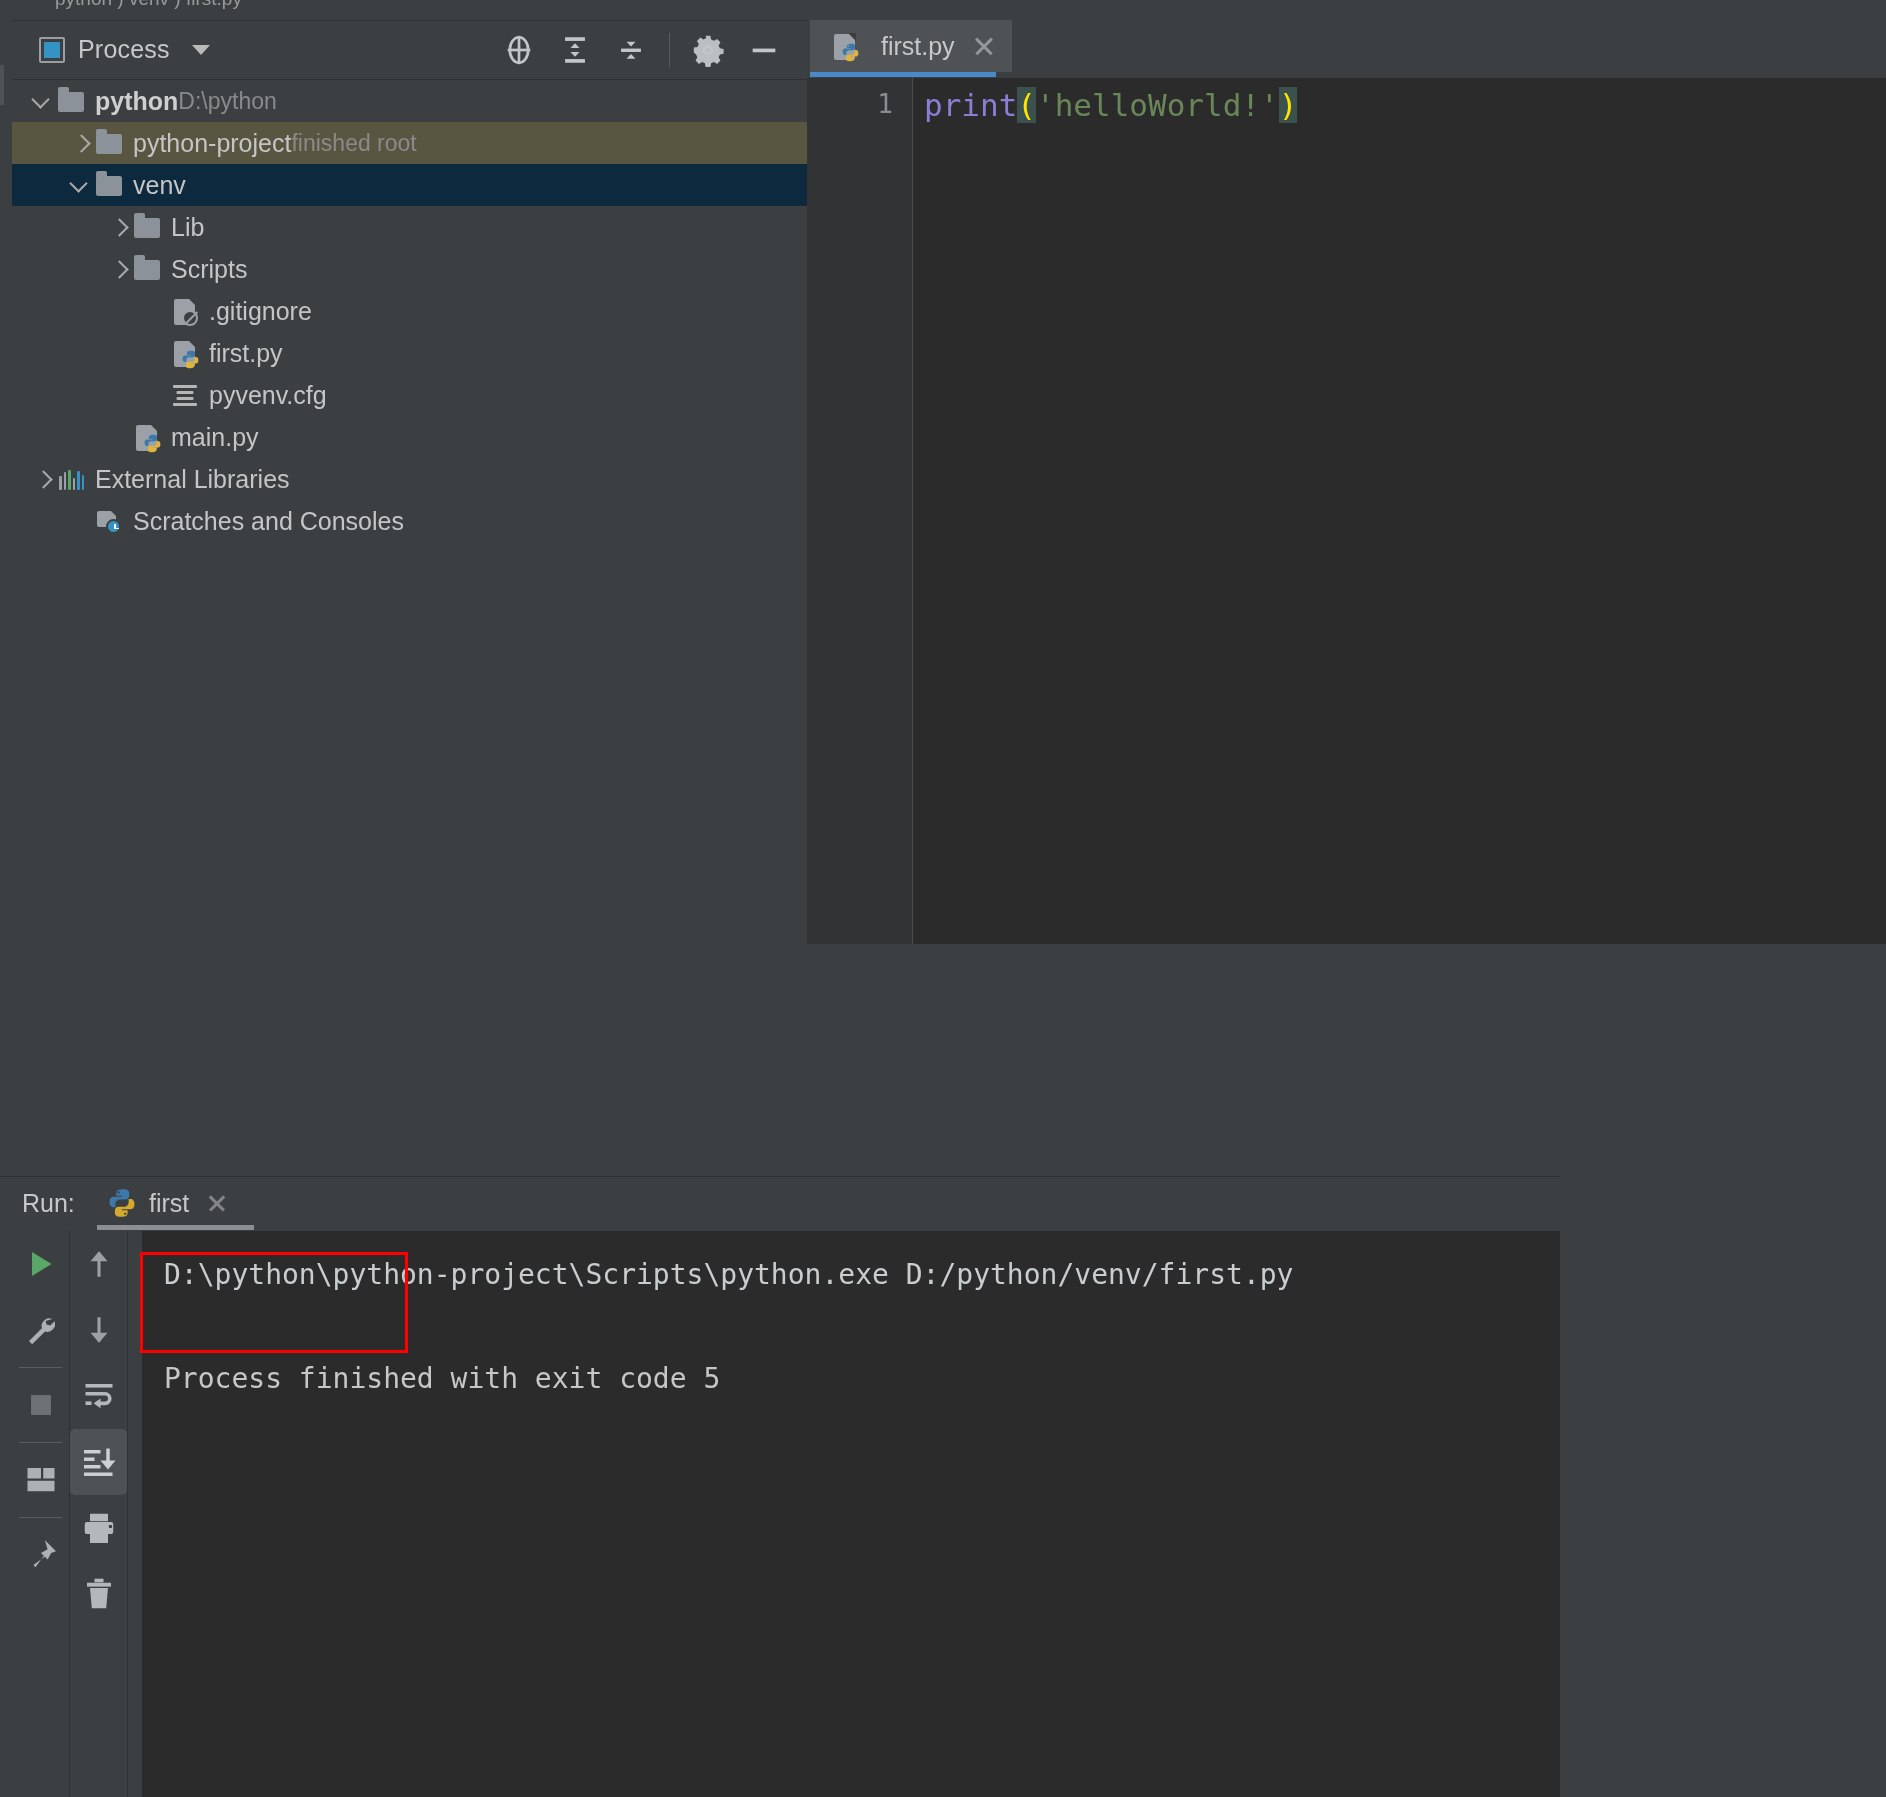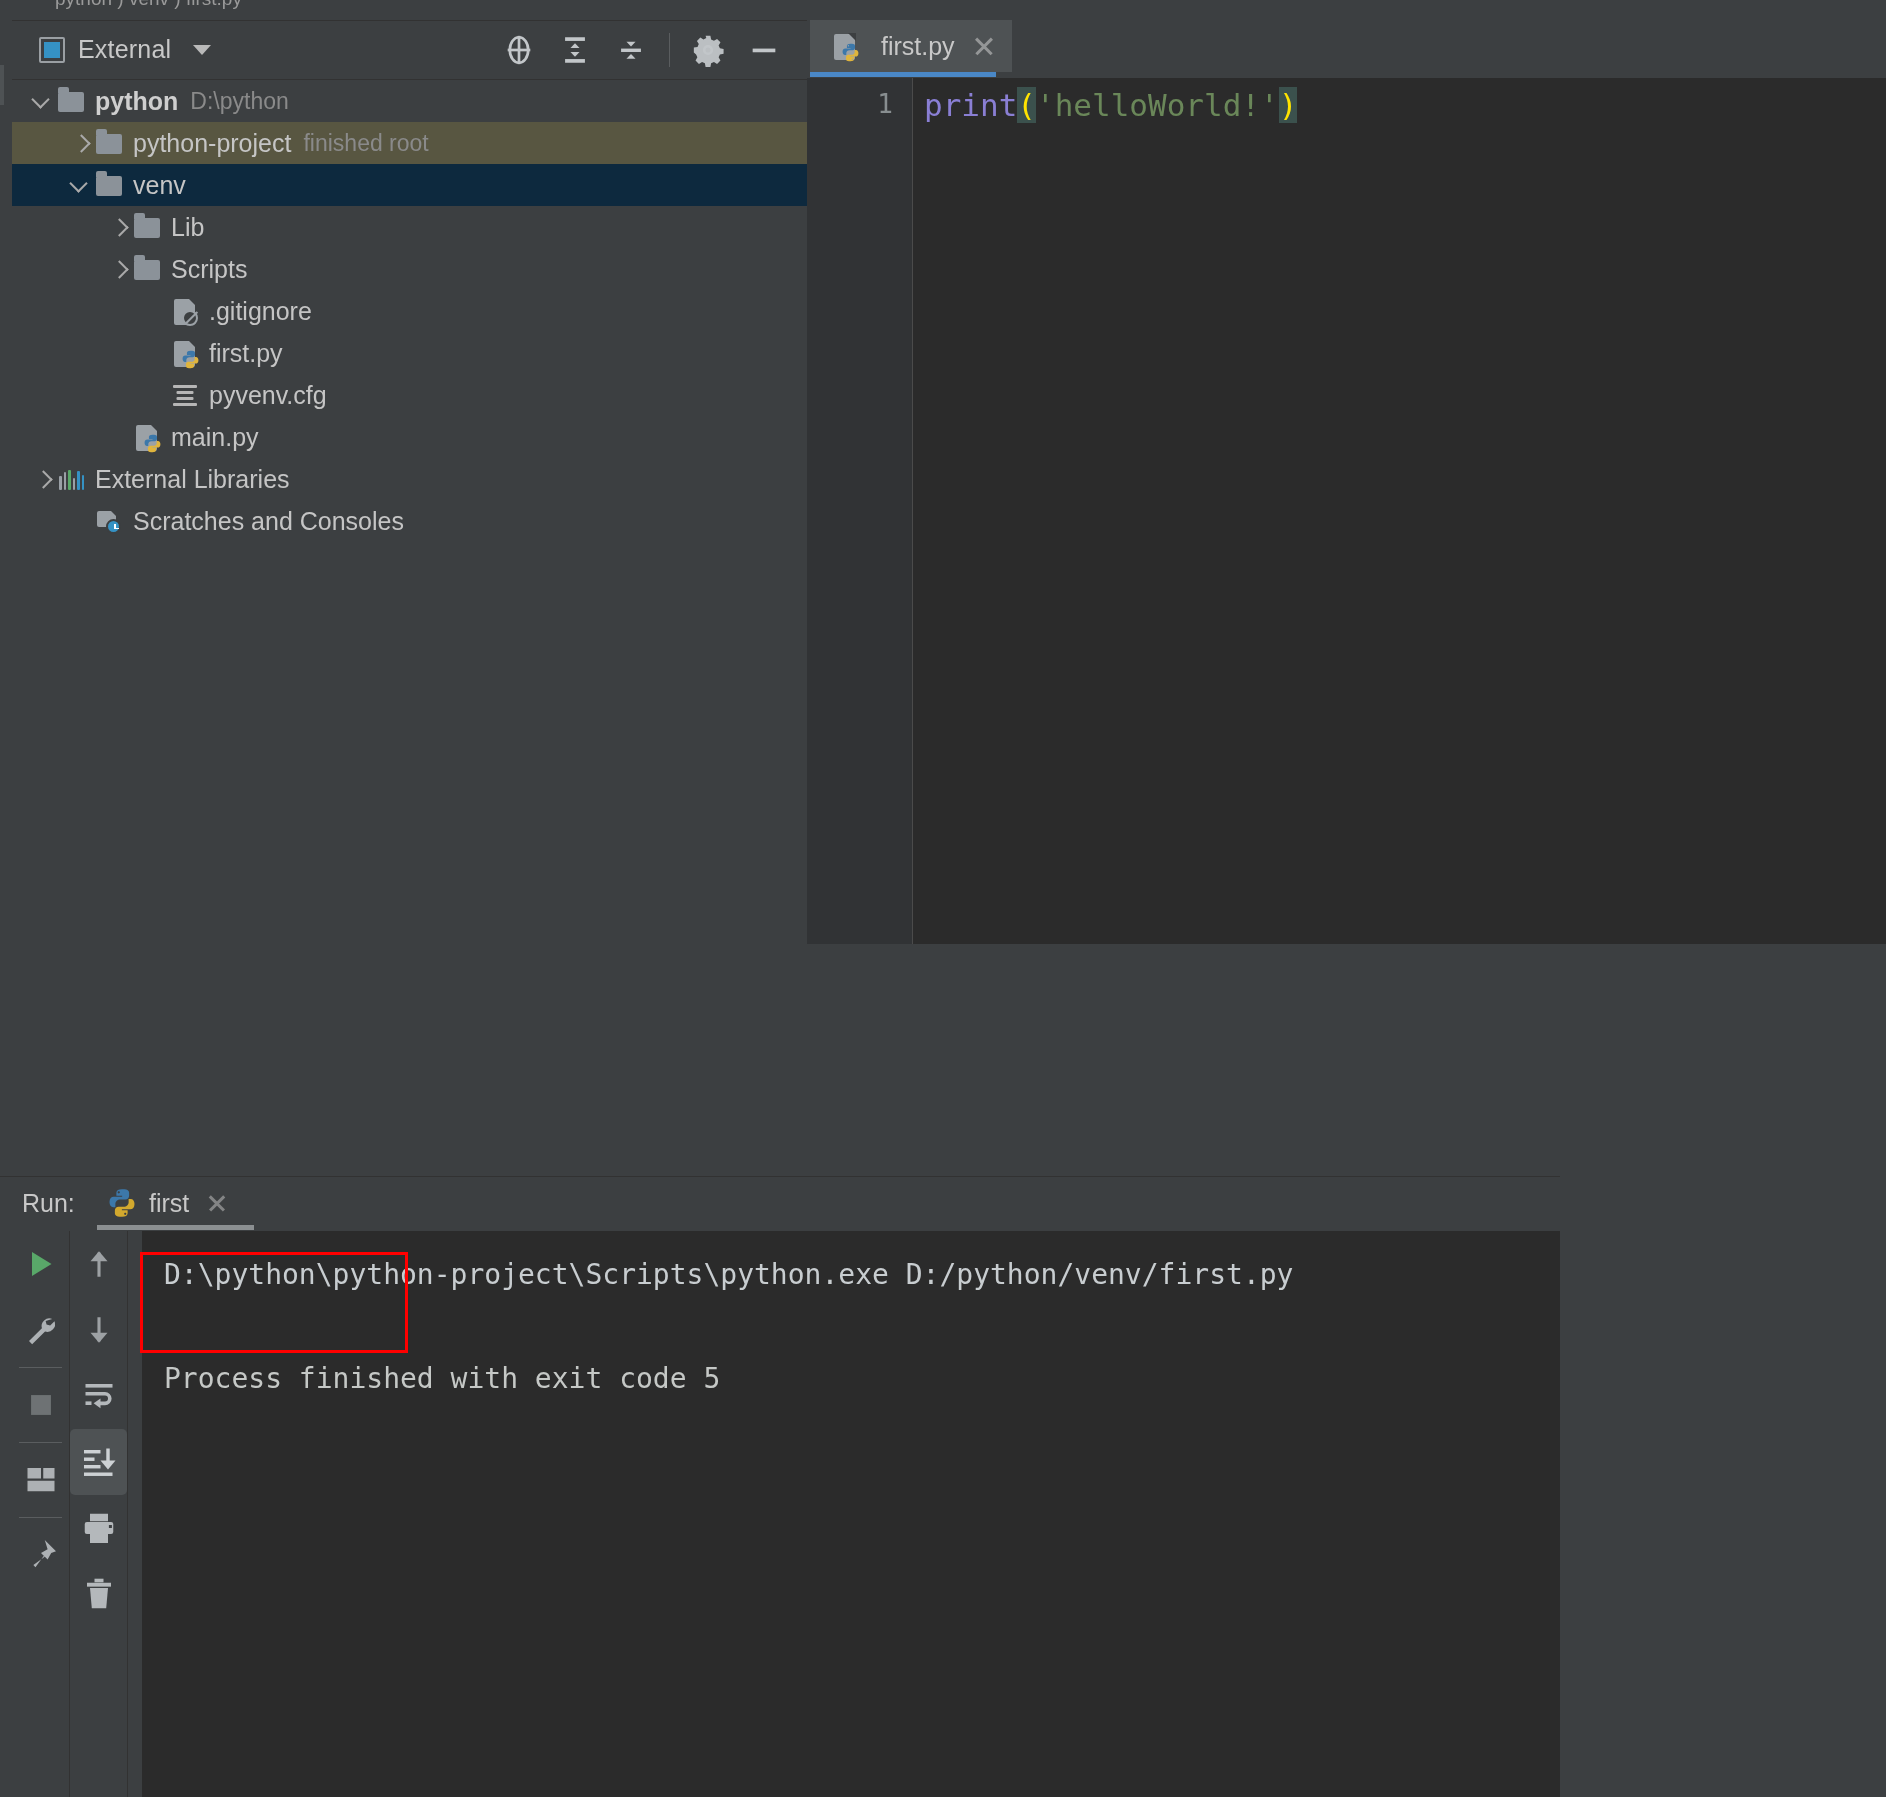--- a/index.html
+++ b/index.html
@@ -40,21 +40,21 @@
   .tw-arrow{width:26px;height:26px;flex:0 0 26px;position:relative;}
   .tw-arrow.open::before,.tw-arrow.closed::before{
     content:"";position:absolute;left:7px;top:7px;width:11px;height:11px;
     border-right:2.6px solid #a9a9a9;border-bottom:2.6px solid #a9a9a9;
   }
   .tw-arrow.closed::before{transform:rotate(-45deg);}
   .tw-arrow.open::before{transform:rotate(45deg);top:5px;left:4px;}
   .ico{width:30px;height:30px;flex:0 0 30px;margin-right:9px;position:relative;}
   .node-label{font-size:25px;color:#c5c5c5;}
   .node-label.bold{font-weight:bold;color:#cfcfcf;}
-  .node-sub{font-size:23px;color:#8a8a8a;margin-left:12px;}
+  .node-sub{font-size:23px;color:#8a8a8a;}
 
   
   .folder{position:absolute;left:2px;top:6px;width:26px;height:20px;background:#8b9299;border-radius:2px;}
   .folder::before{content:"";position:absolute;left:0;top:-5px;width:11px;height:6px;background:#8b9299;border-radius:2px 2px 0 0;}
   
   .pyfile{position:absolute;left:4px;top:3px;width:21px;height:26px;background:#9ba1a6;border-radius:2px;}
   .pyfile::after{content:"";position:absolute;right:-1px;top:-1px;border-left:8px solid transparent;border-top:8px solid #3c3f41;}
   .pybadge{position:absolute;left:11px;top:12px;width:19px;height:19px;}
   
   .gitbadge{position:absolute;left:12px;top:14px;width:16px;height:16px;border:2.4px solid #9ba1a6;border-radius:50%;box-sizing:border-box;background:#3c3f41;}
@@ -134,21 +134,21 @@
 
   <div class="left-stripe">
     <div class="tabmark"></div>
   </div>
 
   <div class="project-panel">
 
     <div class="proj-header">
       <div class="proj-title-wrap">
         <span class="proj-win-icon"></span>
-        <span class="proj-title">External</span>
+        <span class="proj-title">Process</span>
         <span class="proj-caret"></span>
       </div>
 
       <div class="proj-tools">
         <span class="tool-btn">
           <svg class="svgicon" width="34" height="34" viewBox="0 0 24 24">
             <ellipse cx="12" cy="12" rx="6.5" ry="9" fill="none" stroke="#c2c6c9" stroke-width="1.9"></ellipse>
             <line x1="12" y1="2" x2="12" y2="22" stroke="#c2c6c9" stroke-width="1.9"></line>
             <line x1="4" y1="12" x2="20" y2="12" stroke="#c2c6c9" stroke-width="1.9"></line>
           </svg>

